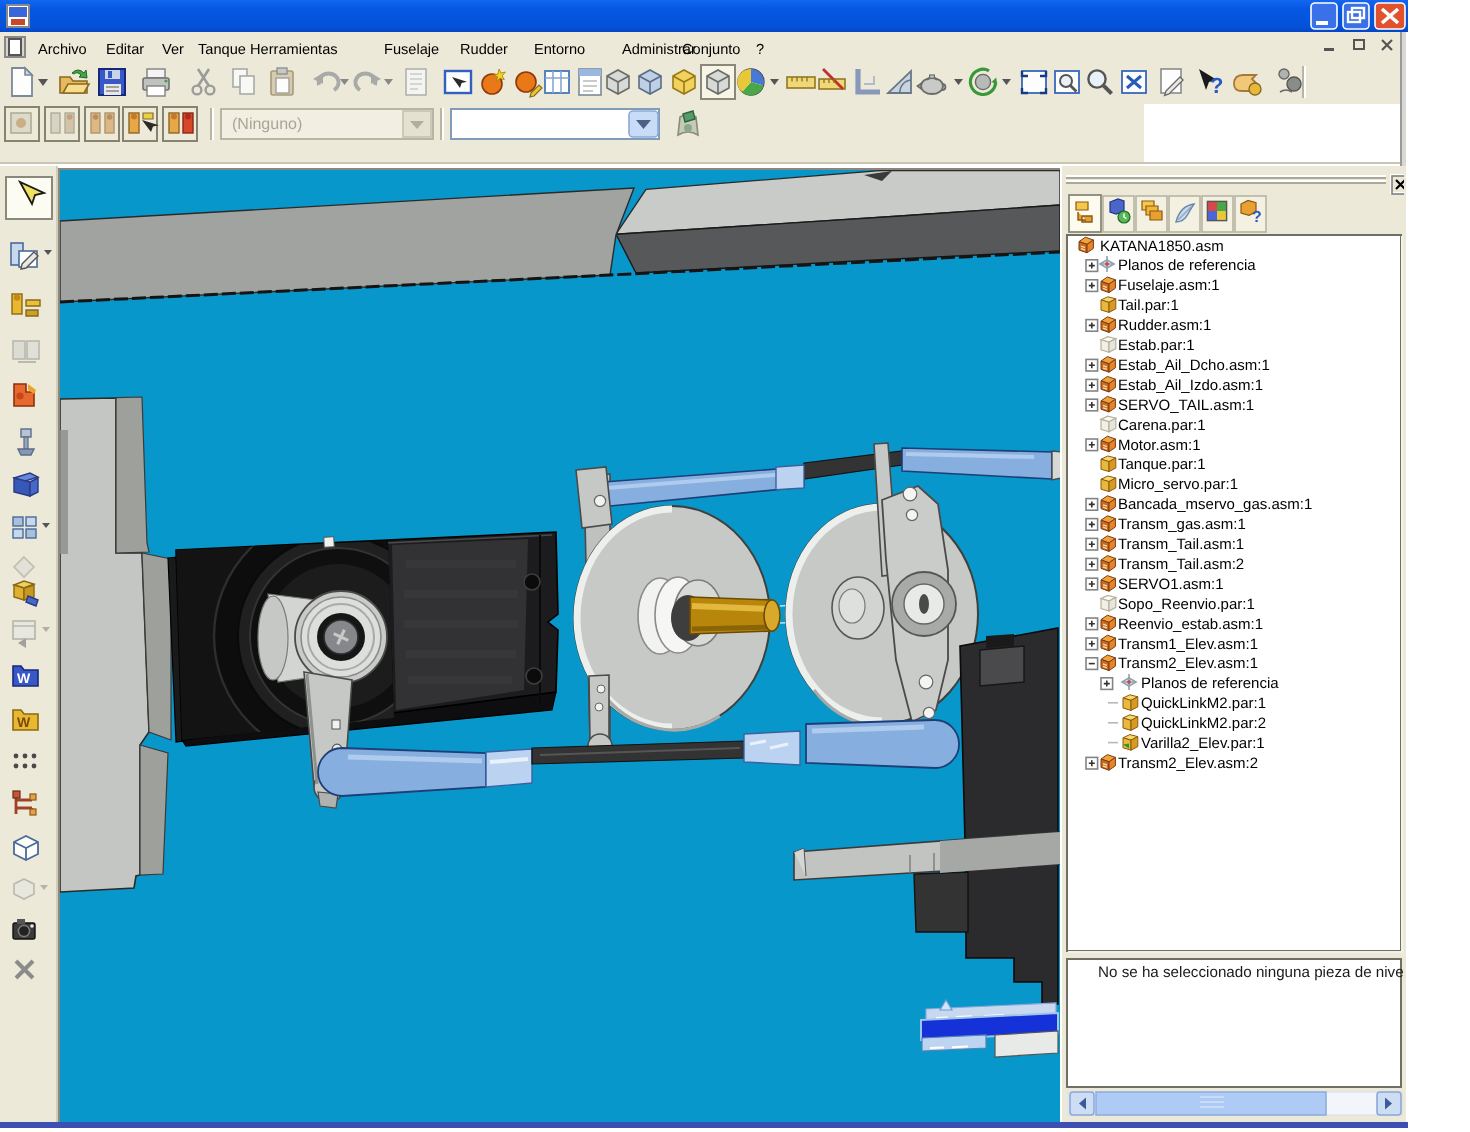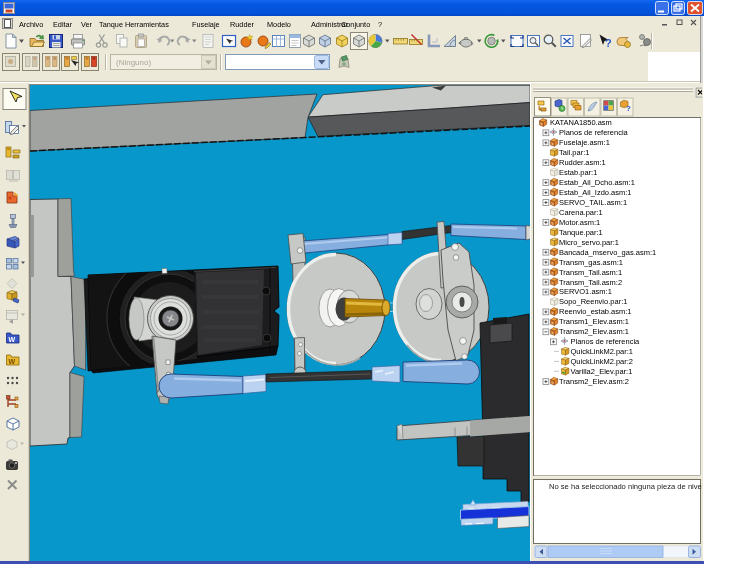--- a/index.html
+++ b/index.html
@@ -36,21 +36,21 @@
       <rect x="0.5" y="0.5" width="10" height="10" fill="#D8D4C8" stroke="#888"></rect>
       <rect x="2.5" y="1.5" width="6" height="8" fill="#fff" stroke="#555"></rect>
     </svg>
   <span class="ms" style="left:19px">Archivo</span>
   <span class="ms" style="left:53px">Editar</span>
   <span class="ms" style="left:81px">Ver</span>
   <span class="ms" style="left:99px">Tanque</span>
   <span class="ms" style="left:125px">Herramientas</span>
   <span class="ms" style="left:192px">Fuselaje</span>
   <span class="ms" style="left:230px">Rudder</span>
-  <span class="ms" style="left:267px">Modelo</span>
+  <span class="ms" style="left:267px">Entorno</span>
   <span class="ms" style="left:311px">Administrar</span>
   <span class="ms" style="left:341px">Conjunto</span>
   <span class="ms" style="left:378px">?</span>
   <svg class="ab" style="left:660px;top:2px" width="40" height="10" viewBox="0 0 40 10">
     <rect x="2" y="6" width="5" height="1.5" fill="#555"></rect>
     <rect x="17" y="2" width="5" height="4.5" fill="none" stroke="#555"></rect>
     <path d="M31,2 L36,7 M36,2 L31,7" stroke="#555" stroke-width="1.1"></path>
   </svg>
 </div>
 
@@ -215,21 +215,21 @@
 <g transform="translate(637,3)">
         <circle cx="5" cy="4" r="2.5" fill="#B0B2AF" stroke="#666" stroke-width="0.7"></circle>
         <circle cx="10" cy="9" r="3.5" fill="#8A8C89" stroke="#555" stroke-width="0.7"></circle>
         <path d="M3,13 q3,-2 6,0" stroke="#666" stroke-width="0.8" fill="none"></path>
       </g>
 <path d="M652.5,3 V19" stroke="#fff" stroke-width="1"></path>
       <path d="M651.5,3 V19" stroke="#B8B5A2" stroke-width="1"></path>
 </svg>
 </div>
 
-<div class="ab" id="tb2" style="left:0px;top:52px;width:648px;height:30px;background:#ECE9D8">
+<div class="ab" id="tb2" style="left:0px;top:52px;width:572px;height:30px;background:#ECE9D8">
 <svg width="700" height="30" viewBox="0 0 700 30" style="position:absolute;left:0;top:0">
 <g>
 <rect x="2.5" y="1.5" width="17" height="17" fill="#EDEAD9" stroke="#86846F" stroke-width="1"></rect>
 <rect x="22.5" y="1.5" width="17" height="17" fill="#EDEAD9" stroke="#86846F" stroke-width="1"></rect>
 <rect x="42.5" y="1.5" width="17" height="17" fill="#EDEAD9" stroke="#86846F" stroke-width="1"></rect>
 <rect x="61.5" y="1.5" width="17" height="17" fill="#EDEAD9" stroke="#86846F" stroke-width="1"></rect>
 <rect x="81.5" y="1.5" width="17" height="17" fill="#EDEAD9" stroke="#86846F" stroke-width="1"></rect>
 <g opacity="0.75">
 <rect x="5.5" y="4.5" width="10" height="10" fill="#D8D5C4" stroke="#9A9888" stroke-width="0.8"></rect>
           <circle cx="10.5" cy="9.5" r="2.5" fill="#C09A6A"></circle>

